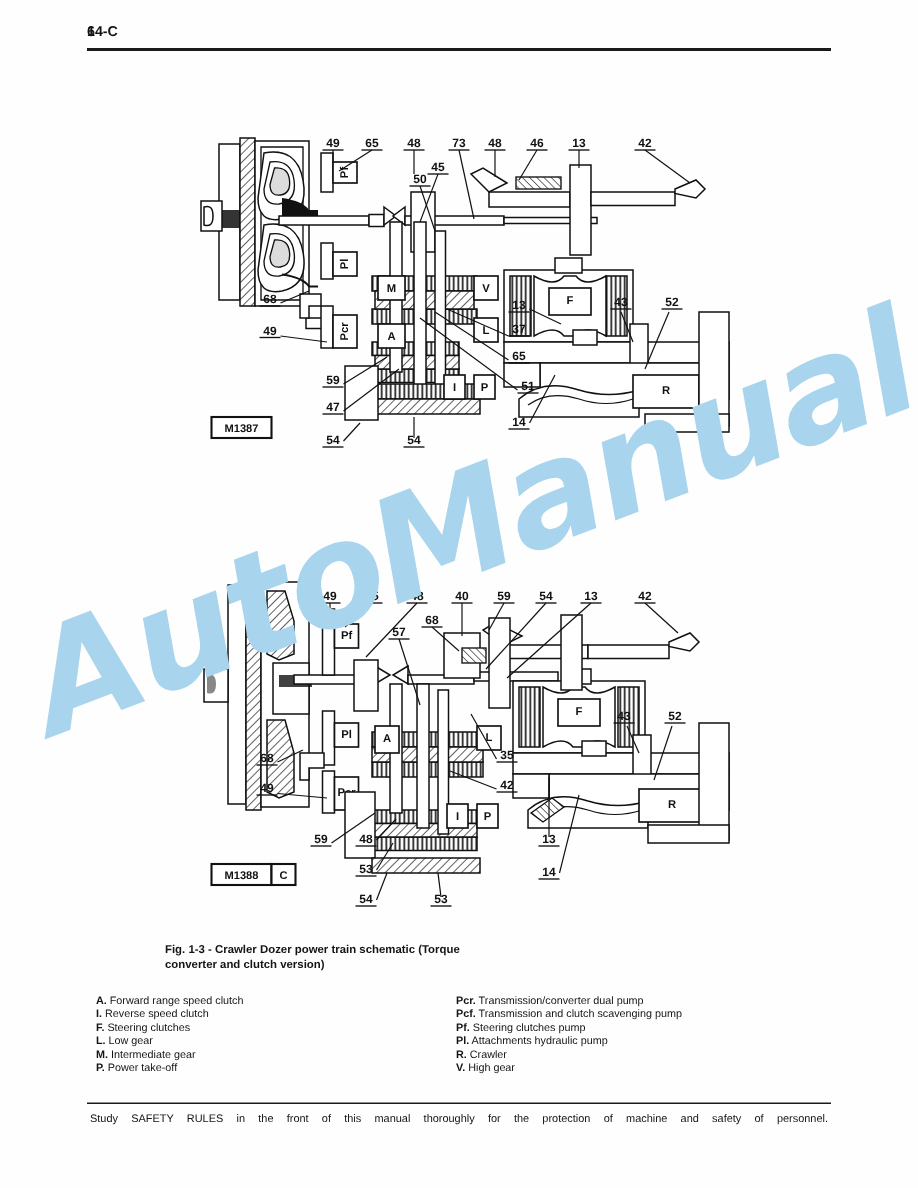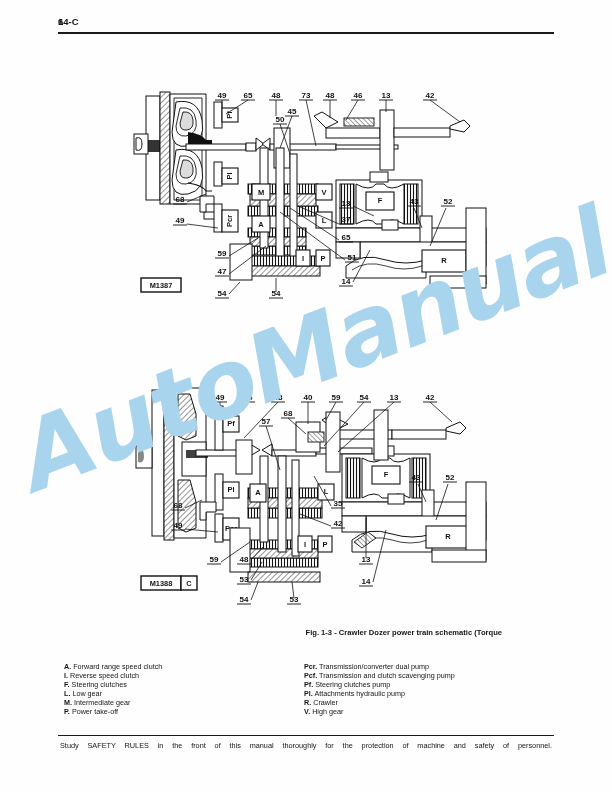--- a/index.html
+++ b/index.html
@@ -91,21 +91,21 @@
   #fig-bot { left: 130px; top: 380px; width: 360px; height: 232px; }
 
   .fig svg { display: block; }
 
   
   #caption {
     position: absolute;
     left: 110px;
     top: 628px;
     width: 392px;
-    text-align: right;
+    text-align: left;
     font-size: 7.6px;
     font-weight: bold;
     line-height: 9.6px;
     z-index: 3;
   }
 
   
   #legend {
     position: absolute;
     left: 64px;
@@ -603,20 +603,21 @@
         <rect x="11" y="196" width="40" height="14" fill="#fff" stroke="#111" stroke-width="1.4"></rect>
         <text class="idbox" x="31" y="206" text-anchor="middle">M1388</text>
         <rect x="51" y="196" width="16" height="14" fill="#fff" stroke="#111" stroke-width="1.4"></rect>
         <text class="idbox" x="59" y="206" text-anchor="middle">C</text>
       </g>
     </svg>
   </div>
 
   <div id="caption">
     <div>Fig. 1-3 - Crawler Dozer power train schematic (Torque</div>
+    <div>converter and clutch version)</div>
   </div>
 
   <div id="legend">
     <div class="col col-left">
       <div class="item"><b>A.</b> <span>Forward range speed clutch</span></div>
       <div class="item"><b>I.</b> <span>Reverse speed clutch</span></div>
       <div class="item"><b>F.</b> <span>Steering clutches</span></div>
       <div class="item"><b>L.</b> <span>Low gear</span></div>
       <div class="item"><b>M.</b> <span>Intermediate gear</span></div>
       <div class="item"><b>P.</b> <span>Power take-off</span></div>

